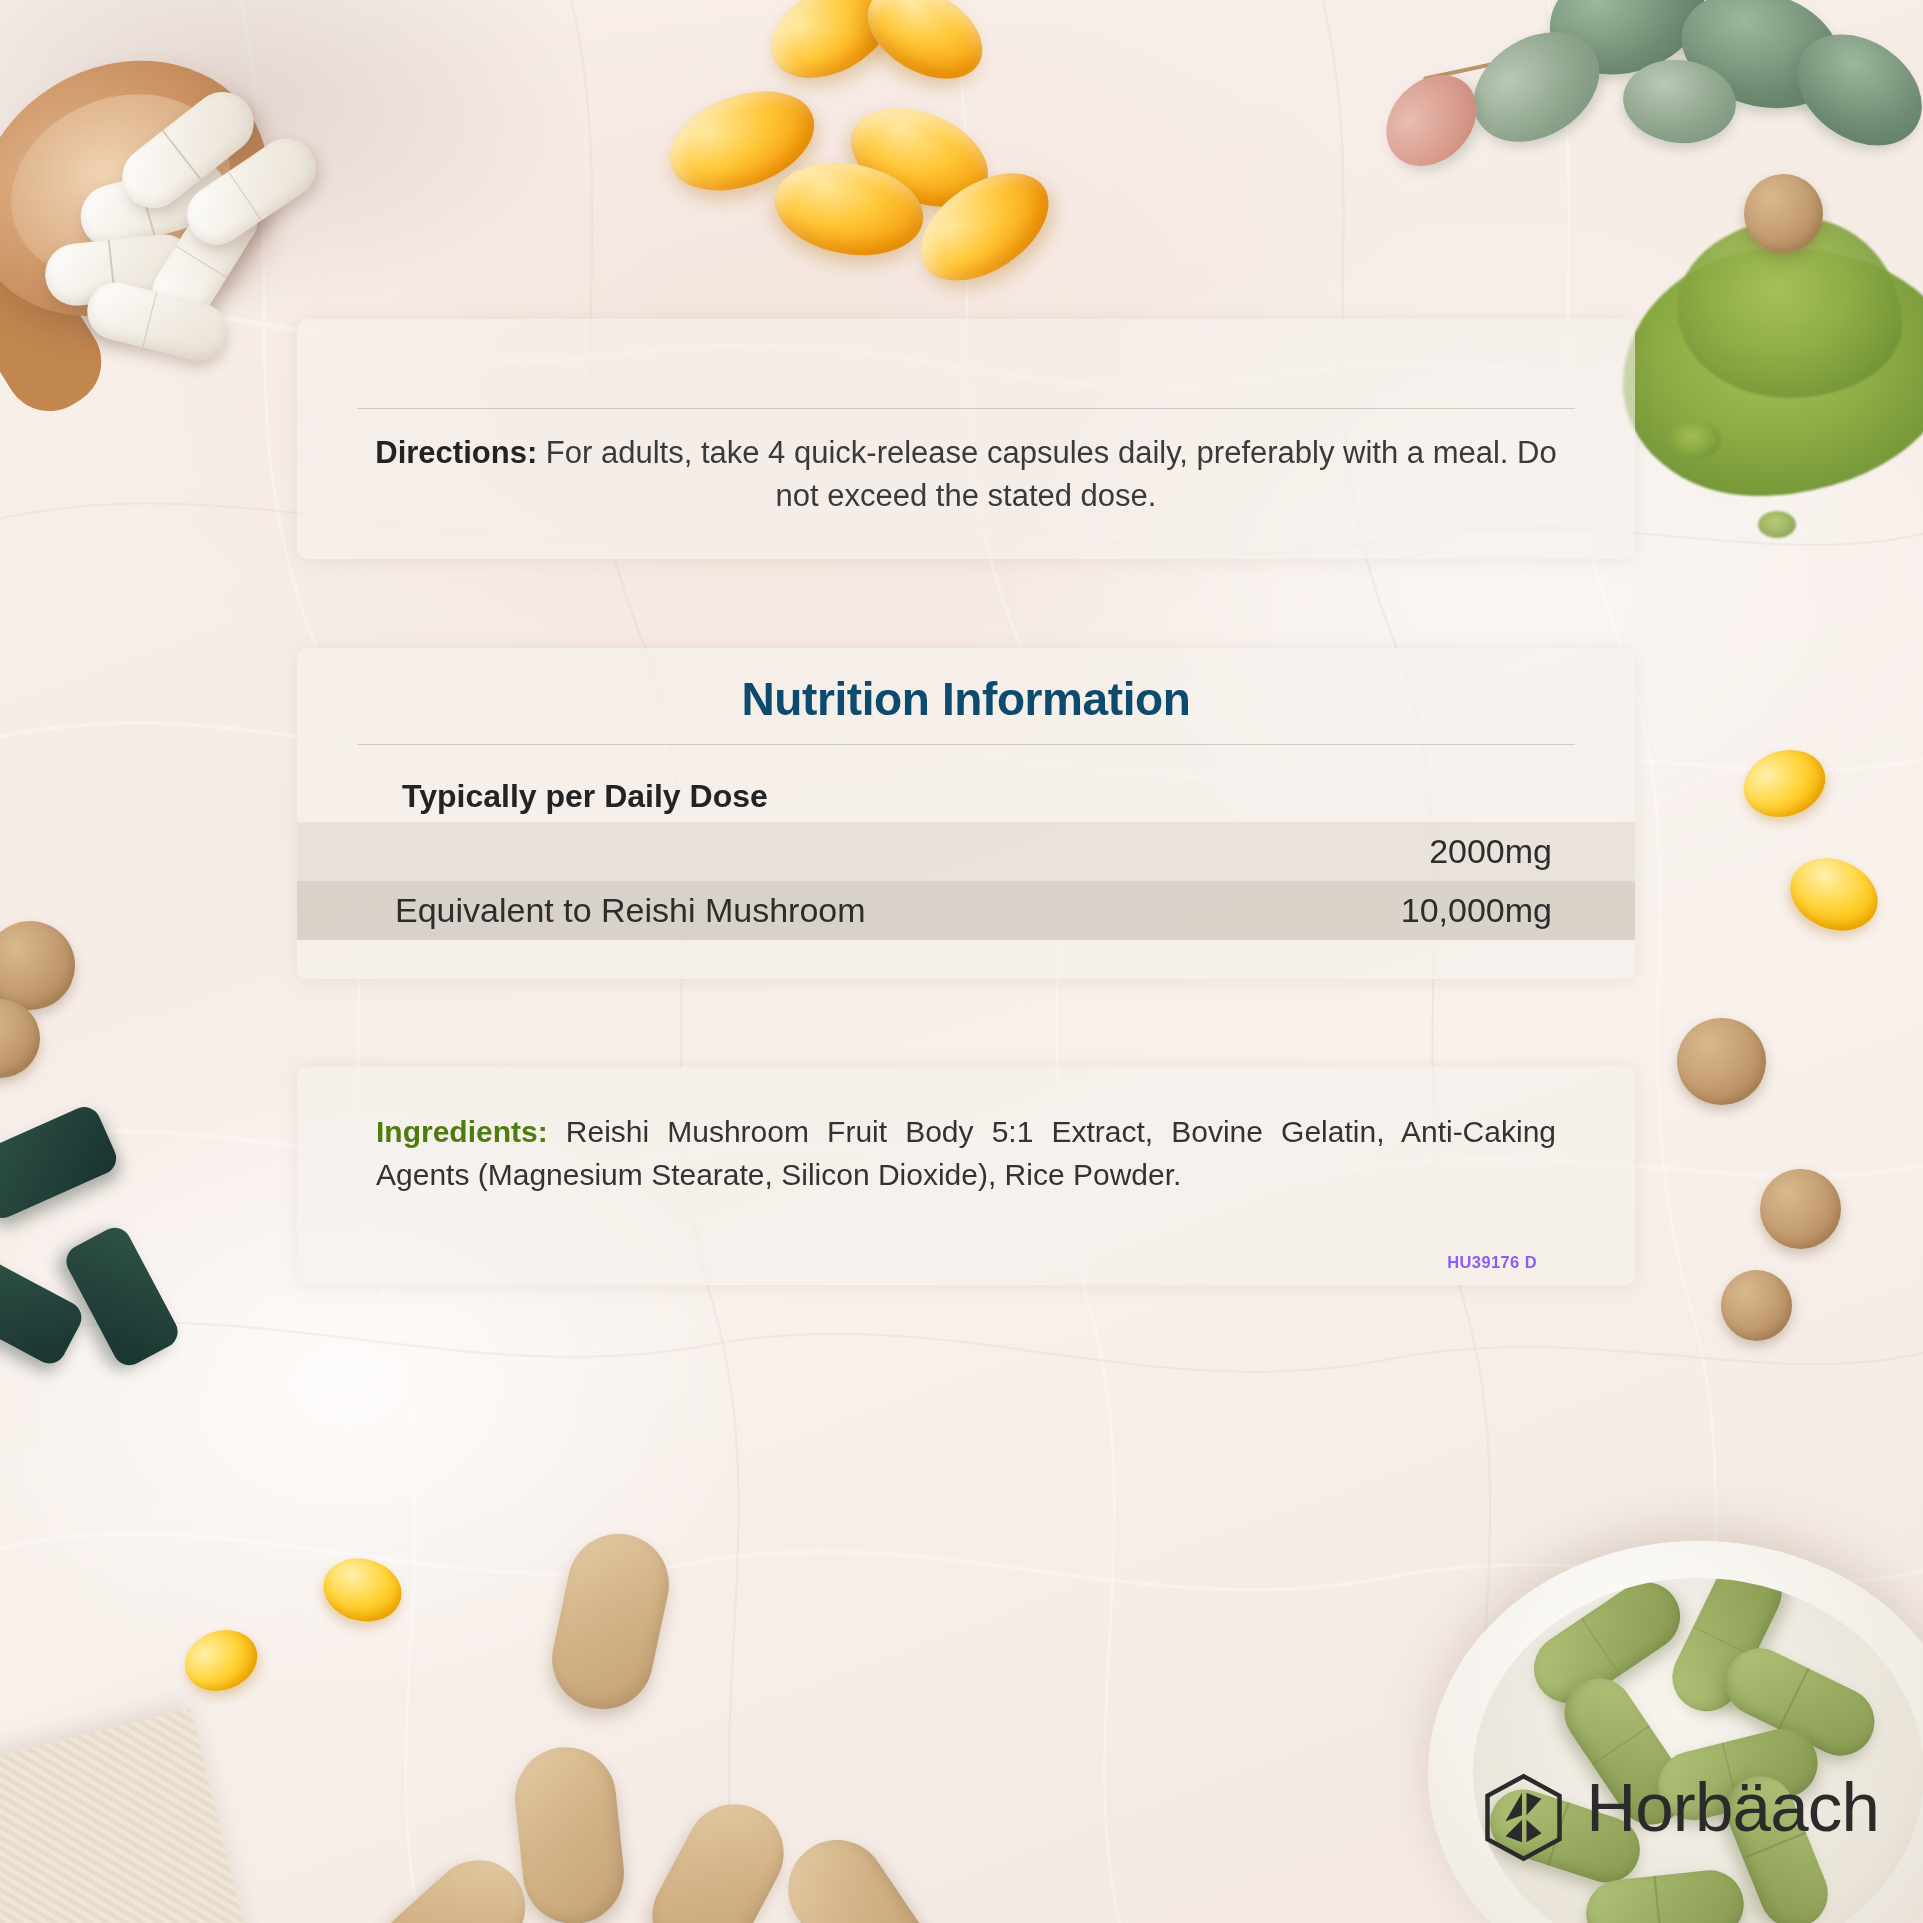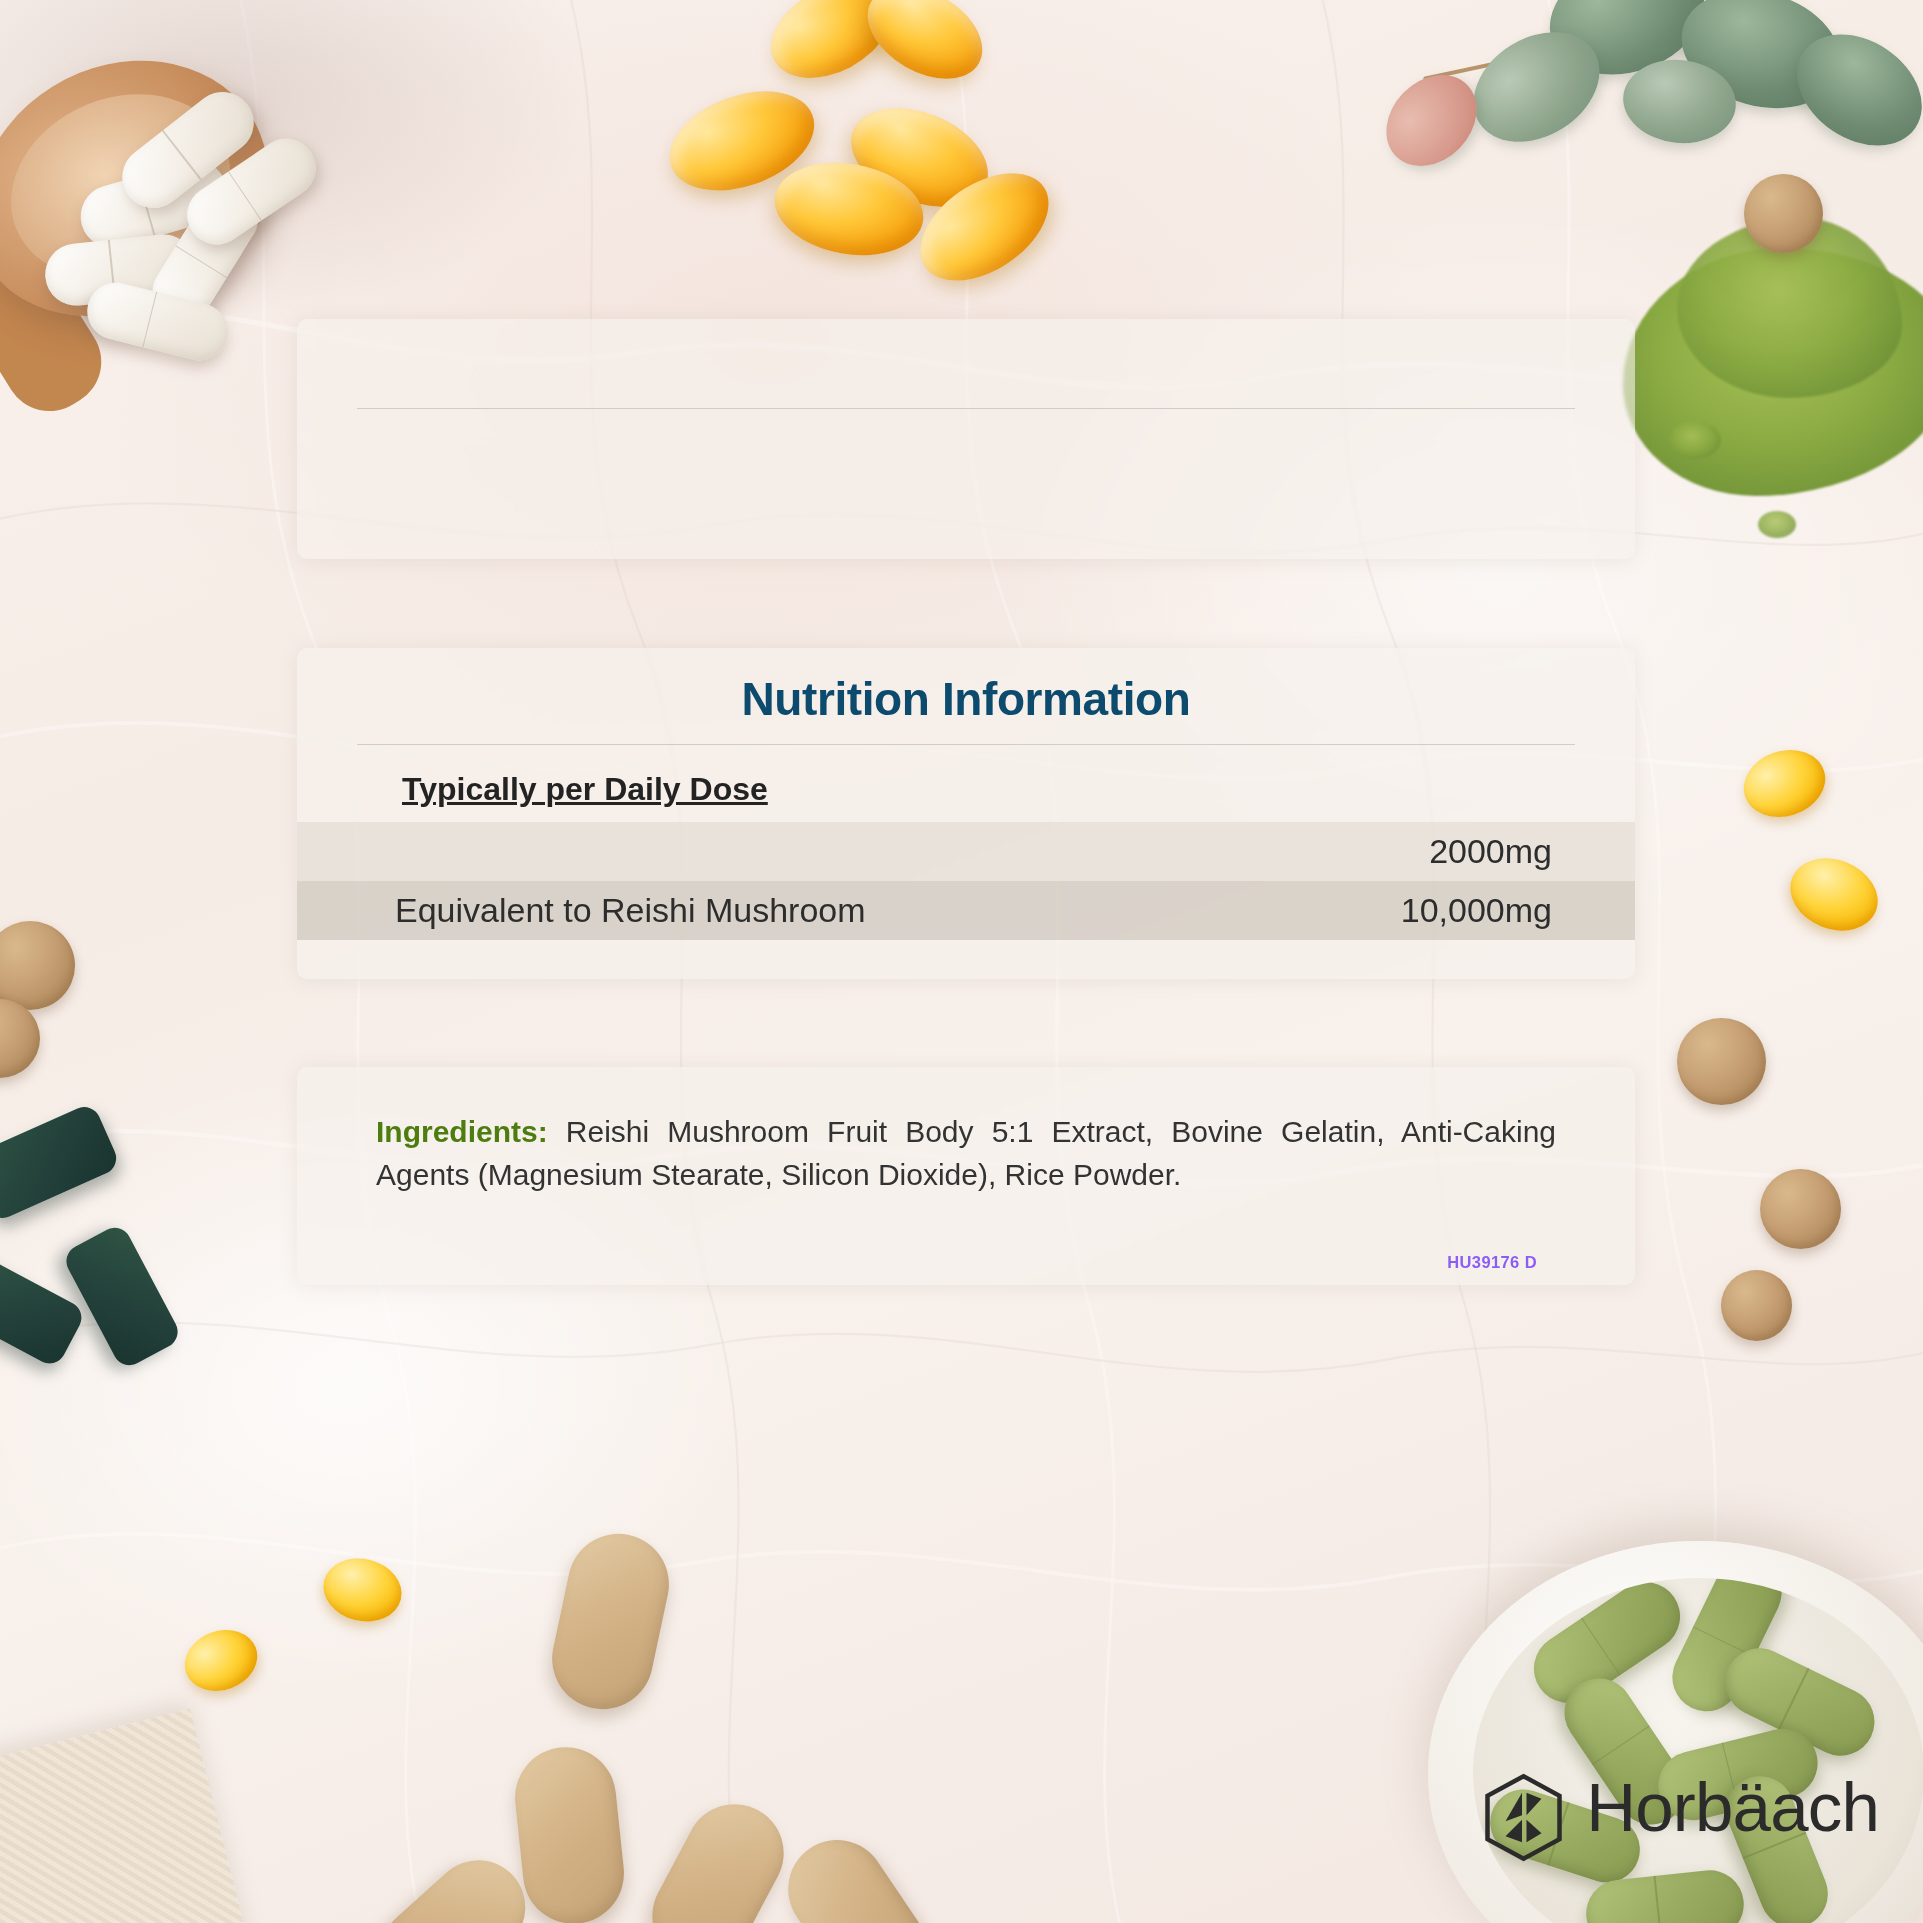--- a/index.html
+++ b/index.html
@@ -210,25 +210,24 @@
     position: absolute;
     left: 0; right: 0; top: 24px;
     text-align: center;
     font-size: 46px;
     font-weight: bold;
     color: #0c4a6e;
     letter-spacing: -0.4px;
   }
   .nut-subhead {
     position: absolute;
-    left: 105px; top: 123px;
+    left: 105px; top: 130px;
     font-size: 32px;
     font-weight: bold;
     color: #232323;
-    text-decoration: underline;
   }
   .nut-row {
     position: absolute;
     left: 0; right: 0;
     height: 59px;
     display: flex;
     align-items: center;
   }
   .nut-row.r0 { top: 174px; background: rgba(222,215,206,0.55); }
   .nut-row.r1 { top: 233px; background: rgba(203,196,186,0.68); }
@@ -365,20 +364,23 @@
 <div class="decor oblong" style="left:560px; top:1533px; width:101px; height:177px; transform:rotate(12deg);"></div>
 <div class="decor oblong" style="left:519px; top:1747px; width:101px; height:177px; transform:rotate(-6deg);"></div>
 <div class="decor oblong" style="left:669px; top:1800px; width:98px; height:169px; transform:rotate(28deg);"></div>
 <div class="decor oblong" style="left:808px; top:1834px; width:98px; height:169px; transform:rotate(-34deg);"></div>
 <div class="decor oblong" style="left:406px; top:1849px; width:94px; height:162px; transform:rotate(48deg);"></div>
 
 <div class="decor linen"></div>
 
 <div class="panel panel-directions">
   <div class="divider" style="top:89px;"></div>
+  <div class="directions-text">
+    <b>Directions:</b><span> For adults, take 4 quick-release capsules daily, preferably with a meal. Do not exceed the stated dose.</span>
+  </div>
 </div>
 
 <div class="panel panel-nutrition">
   <div class="title-nutrition">Nutrition Information</div>
   <div class="divider" style="top:96px;"></div>
   <div class="nut-subhead">Typically per Daily Dose</div>
 
   <div class="nut-row r0">
     <span class="value">2000mg</span>
   </div>

